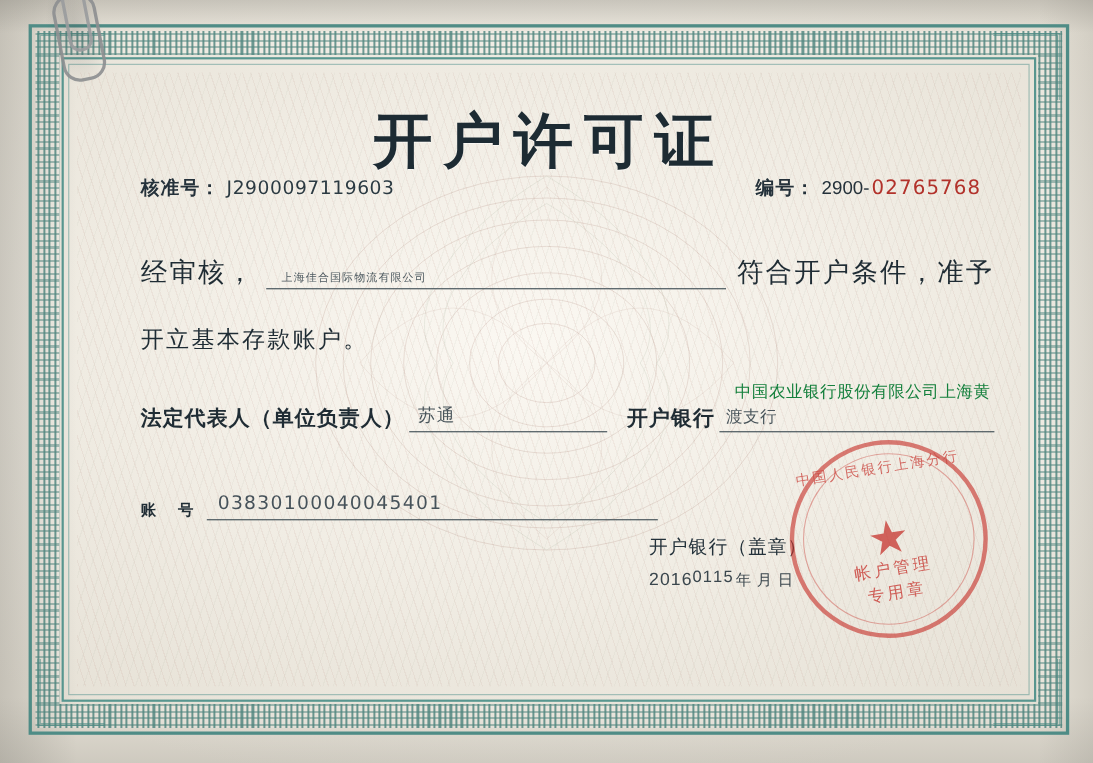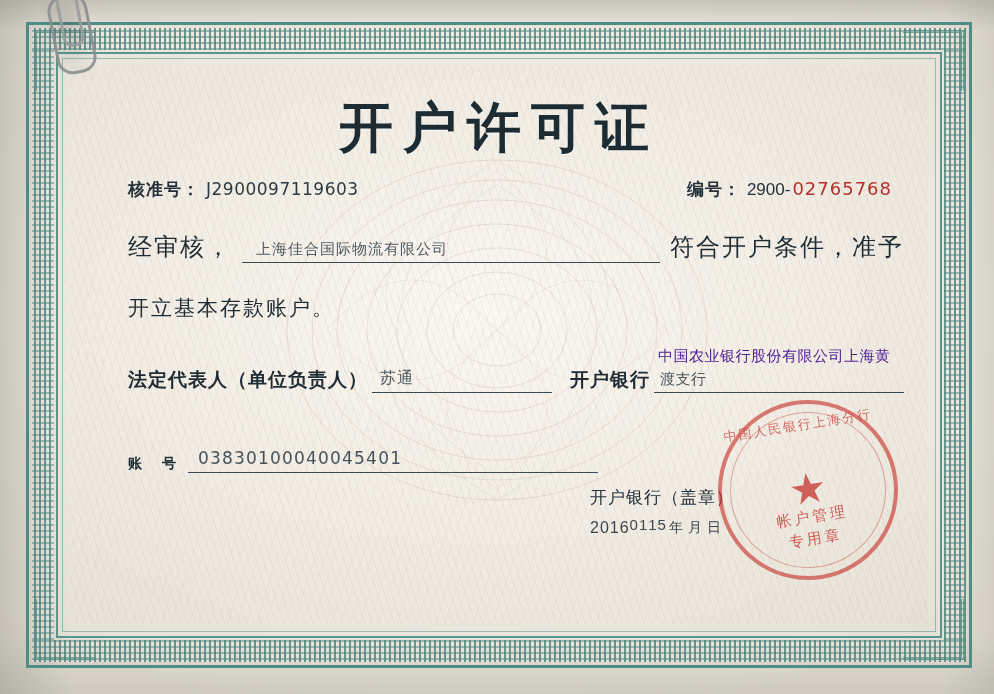--- a/index.html
+++ b/index.html
@@ -136,21 +136,21 @@
     font-family: Liberation Serif, serif;
     font-size: 54px;
     font-weight: bold;
     letter-spacing: 10px;
     color: #1d2b33;
     text-shadow: 0 1px 0 rgba(255,255,255,0.5);
   }
 
   .row-approval {
     position: absolute;
-    top: 112px;
+    top: 93px;
     left: 58px;
     right: 36px;
     display: flex;
     align-items: baseline;
     justify-content: space-between;
     font-size: 17px;
     color: #24313a;
     gap: 28px;
   }
   .approval-left { display: flex; align-items: baseline; }
@@ -188,21 +188,21 @@
     position: relative;
     flex: 1;
     margin: 0 10px;
     border-bottom: 1.5px solid #3b4a52;
     height: 30px;
   }
   .blank-with-text .filled {
     position: absolute;
     left: 14px;
     bottom: 3px;
-    font-size: 15px;
+    font-size: 10px;
     letter-spacing: 1px;
     color: #4e5a60;
     font-family: Liberation Sans, sans-serif;
     margin-top: 38px;
   }
 
   .body-line2 {
     position: absolute;
     top: 228px;
     left: 58px;
@@ -252,24 +252,24 @@
   }
   .bank-blank {
     position: relative;
     flex: 1;
     margin-left: 4px;
     border-bottom: 1.5px solid #3b4a52;
     height: 26px;
   }
   .bank-blank .filled-top {
     position: absolute;
-    left: 4px;
+    left: 14px;
     bottom: 26px;
     font-size: 15px;
-    color: #4c1d95;
+    color: #15803d;
     letter-spacing: 0.5px;
     white-space: nowrap;
   }
   .bank-blank .filled-bottom {
     position: absolute;
     left: 6px;
     bottom: 3px;
     font-size: 15px;
     color: #4a565c;
     letter-spacing: 0.5px;

